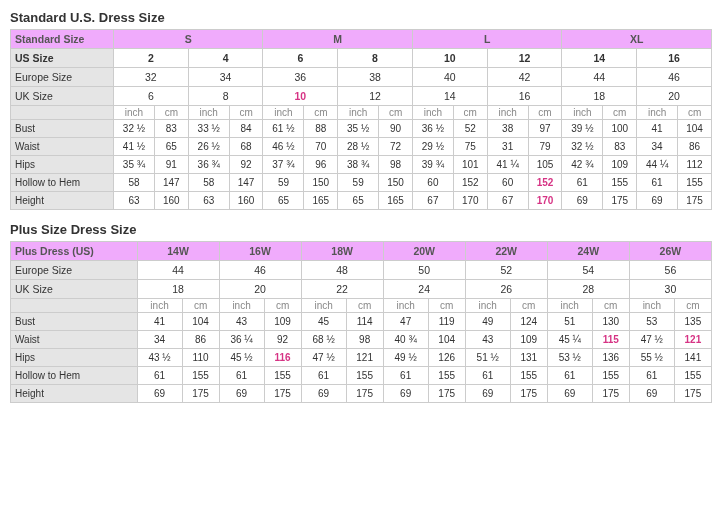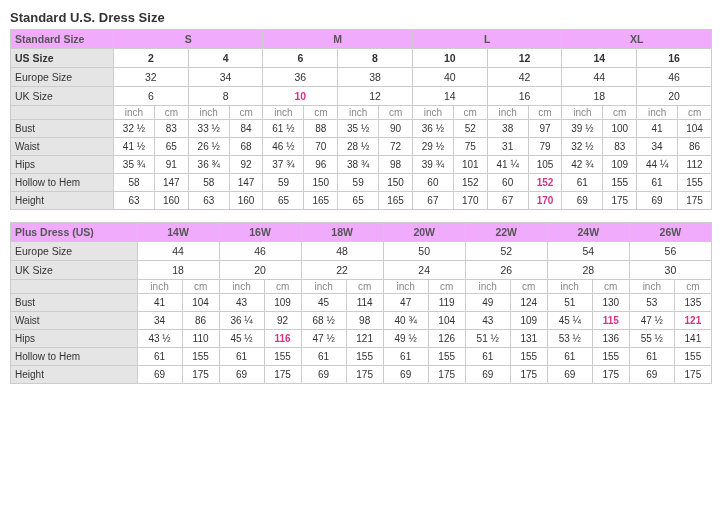--- a/index.html
+++ b/index.html
@@ -222,20 +222,21 @@
         <td>69</td>
           <td>175</td>
         <td>69</td>
           <td>175</td>
       </tr>
     </tbody>
   </table>
 </div>
 
 <div>
+  <h2>Plus Size Dress Size</h2>
   <table>
     <tbody>
 
       <tr class="size-group-header">
         <td class="row-header">Plus Dress (US)</td>
         <td colspan="2">14W</td>
         <td colspan="2">16W</td>
         <td colspan="2">18W</td>
         <td colspan="2">20W</td>
         <td colspan="2">22W</td>

